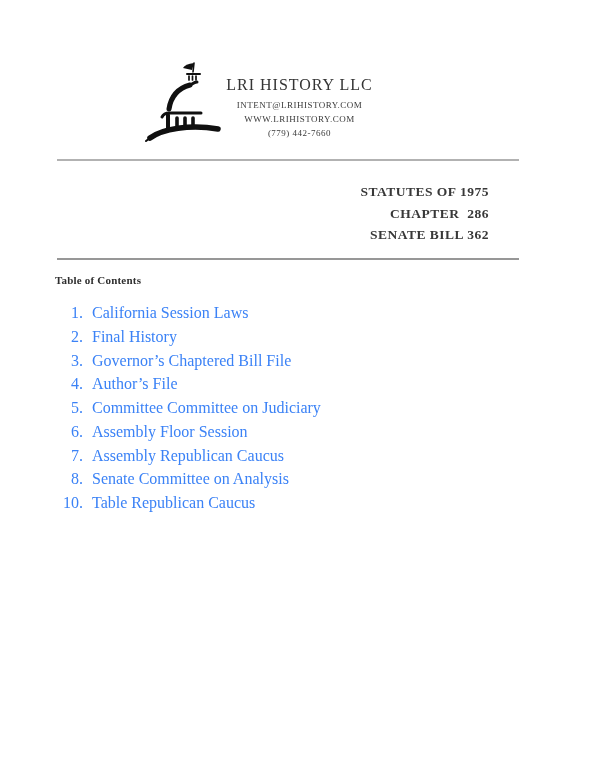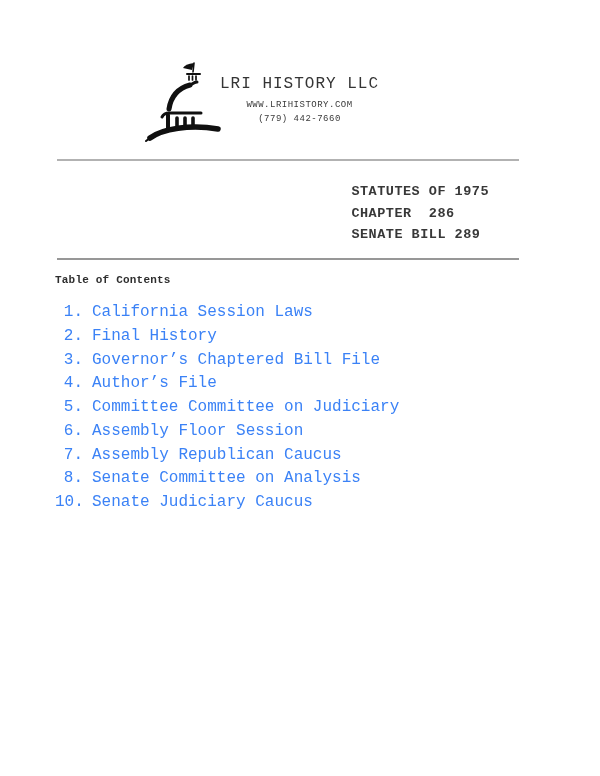--- a/index.html
+++ b/index.html
@@ -5,21 +5,21 @@
   html, body {
     margin: 0;
     padding: 0;
     background: #ffffff;
   }
   .page {
     position: relative;
     width: 599px;
     height: 776px;
     background: #ffffff;
-    font-family: Liberation Mono, monospace;
+    font-family: Liberation Serif, serif;
     color: #333333;
     overflow: hidden;
   }
 
   
   .logo {
     position: absolute;
     left: 138px;
     top: 60px;
     width: 90px;
@@ -54,21 +54,21 @@
     height: 2px;
   }
   .rule-top { top: 159px; background: #b2b2b2; }
   .rule-mid { top: 258px; background: #979797; }
 
   
   .reference {
     position: absolute;
     top: 181px;
     right: 110px;
-    text-align: left;
+    text-align: right;
   }
   .ref-line {
     font-size: 13.5px;
     font-weight: bold;
     line-height: 21.5px;
     letter-spacing: 0.5px;
     color: #383838;
     white-space: pre; 
   }
 
@@ -126,41 +126,42 @@
     <path d="M39,58 v8" stroke-width="3.6"></path>
     <path d="M47,58 v8" stroke-width="3.6"></path>
     <path d="M55,58 v8" stroke-width="3.6"></path>
 
     <path d="M12,78 C24,69 52,64 80,69" stroke-width="5.5"></path>
     <path d="M8,81 q7,-6 16,-8" stroke-width="2"></path>
   </svg>
 
   <div class="header-text">
     <div class="company-name">LRI HISTORY LLC</div>
+    <div class="contact-line">INTENT@LRIHISTORY.COM</div>
     <div class="contact-line">WWW.LRIHISTORY.COM</div>
     <div class="contact-line">(779) 442-7660</div>
   </div>
 
   <div class="rule rule-top"></div>
 
   <div class="reference">
     <div class="ref-line">STATUTES OF 1975</div>
     <div class="ref-line">CHAPTER  286</div>
-    <div class="ref-line">SENATE BILL 289</div>
+    <div class="ref-line">SENATE BILL 362</div>
   </div>
 
   <div class="rule rule-mid"></div>
 
   <div class="toc-title">Table of Contents</div>
 
   <ol class="toc-list">
     <li class="toc-item"><span class="toc-num">1.</span><span>California Session Laws</span></li>
     <li class="toc-item"><span class="toc-num">2.</span><span>Final History</span></li>
     <li class="toc-item"><span class="toc-num">3.</span><span>Governor’s Chaptered Bill File</span></li>
     <li class="toc-item"><span class="toc-num">4.</span><span>Author’s File</span></li>
     <li class="toc-item"><span class="toc-num">5.</span><span>Committee Committee on Judiciary</span></li>
     <li class="toc-item"><span class="toc-num">6.</span><span>Assembly Floor Session</span></li>
     <li class="toc-item"><span class="toc-num">7.</span><span>Assembly Republican Caucus</span></li>
     <li class="toc-item"><span class="toc-num">8.</span><span>Senate Committee on Analysis</span></li>
-    <li class="toc-item"><span class="toc-num">10.</span><span>Senate Judiciary Caucus</span></li>
+    <li class="toc-item"><span class="toc-num">10.</span><span>Table Republican Caucus</span></li>
   </ol>
 
 </div>
 
 </body></html>

